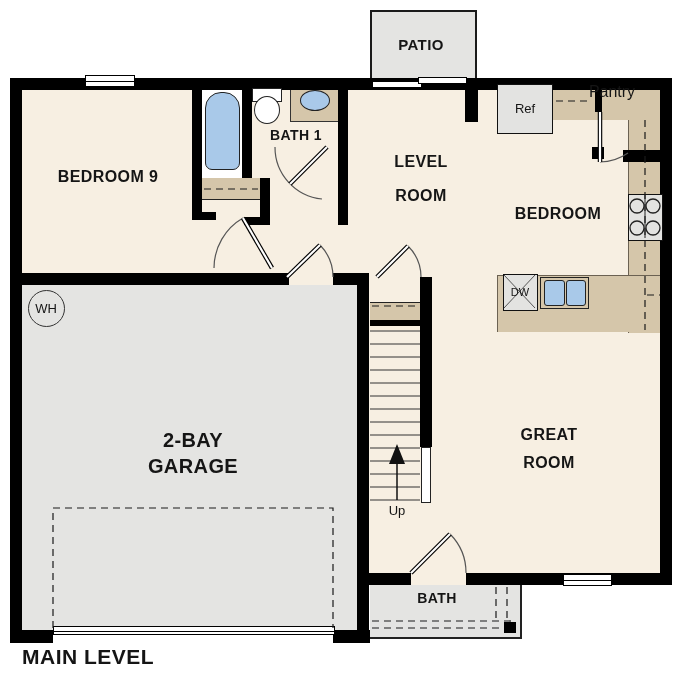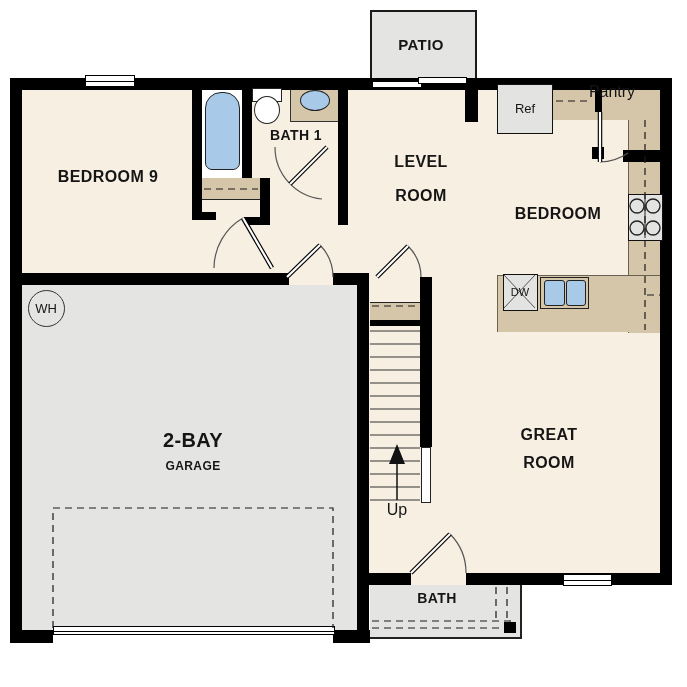--- a/index.html
+++ b/index.html
@@ -171,20 +171,21 @@
   <div class="lbl" style="left:421px;top:44px;font-size:15px;">PATIO</div>
   <div class="lbl" style="left:108px;top:177px;font-size:16px;">BEDROOM 9</div>
   <div class="lbl" style="left:296px;top:135px;font-size:14px;">BATH 1</div>
   <div class="lbl" style="left:421px;top:162px;font-size:16px;">LEVEL</div>
   <div class="lbl" style="left:421px;top:196px;font-size:16px;">ROOM</div>
   <div class="lbl" style="left:558px;top:214px;font-size:16px;">BEDROOM</div>
   <div class="lbl normal" style="left:612px;top:92px;font-size:16px;">Pantry</div>
   <div class="lbl normal" style="left:525px;top:108px;font-size:13px;">Ref</div>
   <div class="lbl normal" style="left:520px;top:292px;font-size:11px;">DW</div>
   <div class="lbl" style="left:193px;top:440px;font-size:20px;">2-BAY</div>
-  <div class="lbl" style="left:193px;top:466px;font-size:12px;text-align:right;">GARAGE</div>
+  <div class="lbl" style="left:193px;top:466px;font-size:20px;text-align:right;">GARAGE</div>
   <div class="lbl" style="left:549px;top:435px;font-size:16px;">GREAT</div>
   <div class="lbl" style="left:549px;top:463px;font-size:16px;">ROOM</div>
   <div class="lbl" style="left:437px;top:598px;font-size:14px;">BATH</div>
-  <div class="lbl normal" style="left:397px;top:510px;font-size:16px;">Up</div>
+  <div class="lbl normal" style="left:397px;top:510px;font-size:13px;">Up</div>
   <div class="lbl normal" style="left:46px;top:308px;font-size:13px;">WH</div>
+  <div class="lbl" style="left:22px;top:657px;font-size:21px;transform:translate(0,-50%);letter-spacing:.5px;">MAIN LEVEL</div>
 
 </div>
 
 </body></html>

